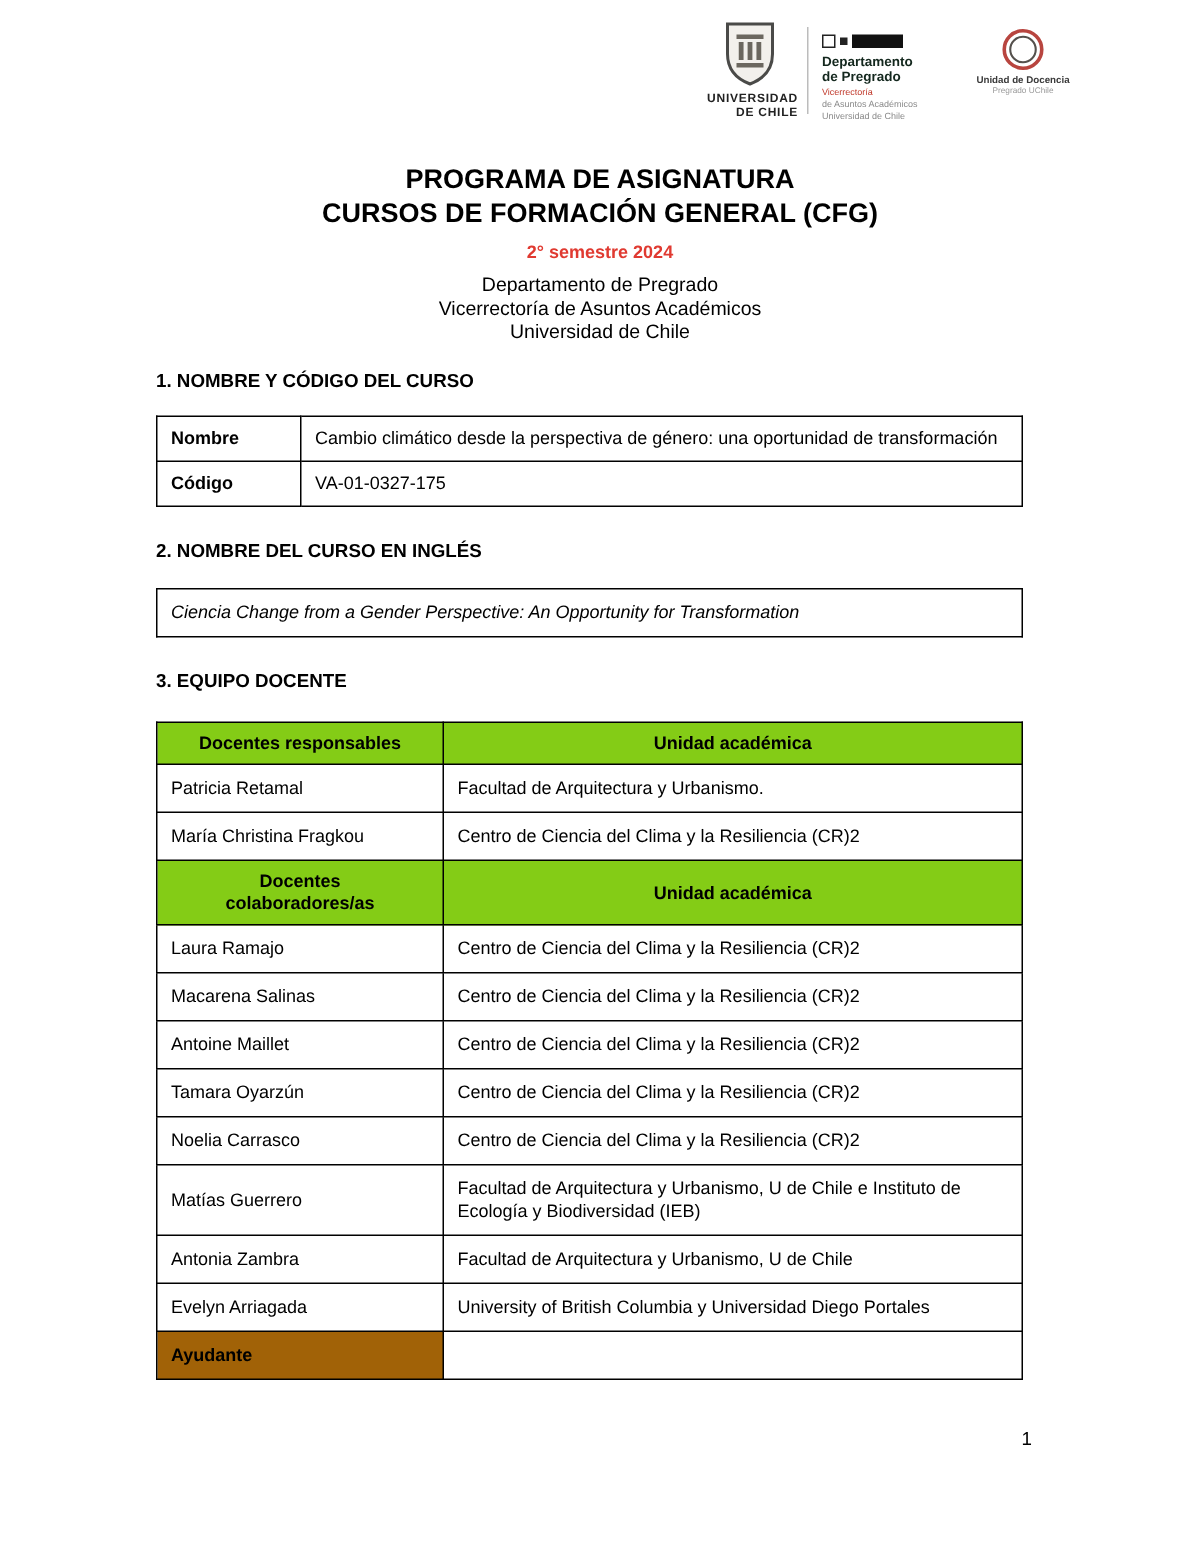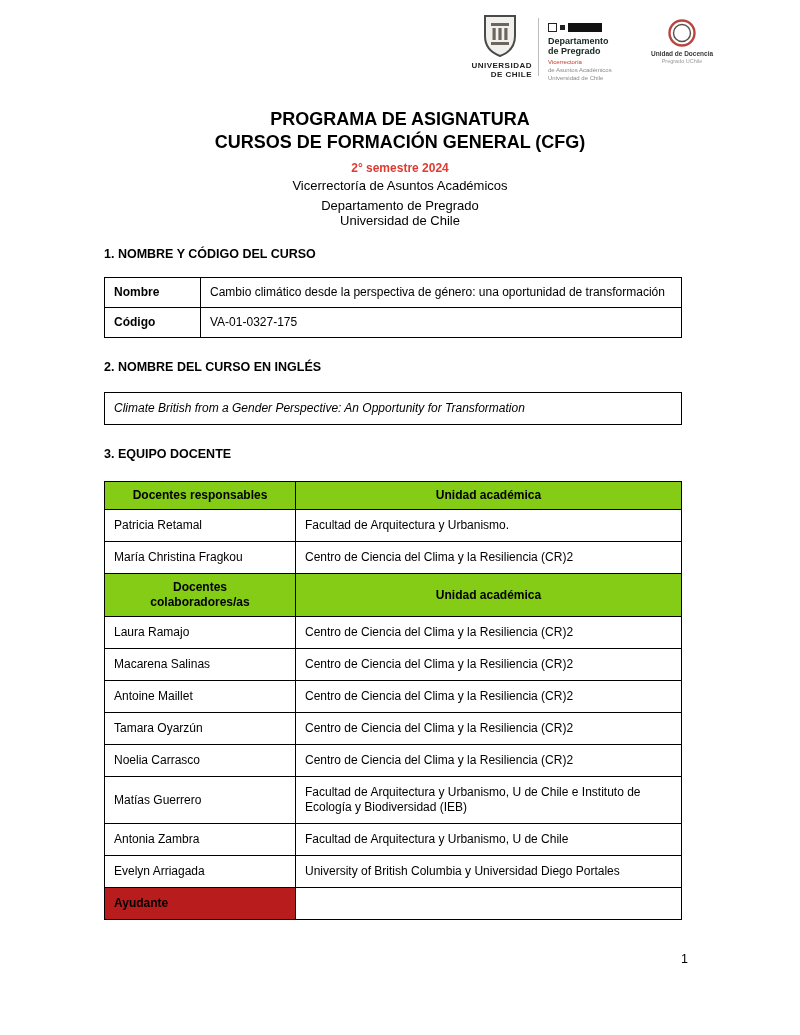--- a/index.html
+++ b/index.html
@@ -42,21 +42,21 @@
   .t1{margin-top:15px;}
   .t1 .label{width:96px;font-weight:bold;}
   .t1 .just{text-align:justify;}
   .t2{margin-top:17px;}
   .t2 td{font-style:italic;padding:8px 9px;}
   .t3{margin-top:19px;}
   .t3 td{padding:8px 9px;}
   .t3 td.c1{width:191px;}
   .t3 tr.hdr td{background:#84cc16;font-weight:bold;text-align:center;padding:6px 9px;}
   .narrow{display:inline-block;max-width:118px;}
-  td.ayudante{background:#b91c1c;font-weight:bold;}
+  td.ayudante{background:#a16207;font-weight:bold;}
 
   .page-number{position:absolute;top:952px;right:112px;font-size:12.5px;}
 </style>
 </head>
 <body>
 
 <div class="page">
 
   <div class="logo-row">
     <div class="logo-uchile">
@@ -96,22 +96,22 @@
       </svg>
       <div class="doc-t1">Unidad de Docencia</div>
       <div class="doc-t2">Pregrado UChile</div>
     </div>
   </div>
 
   <div class="title-block">
     <div class="doc-title">PROGRAMA DE ASIGNATURA</div>
     <div class="doc-title">CURSOS DE FORMACIÓN GENERAL (CFG)</div>
     <div class="semester" style="color: rgb(224, 58, 49);">2° semestre 2024</div>
+    <div class="subline first">Departamento de Pregrado</div>
     <div class="subline">Vicerrectoría de Asuntos Académicos</div>
-    <div class="subline first">Departamento de Pregrado</div>
     <div class="subline">Universidad de Chile</div>
   </div>
 
   <div class="content">
 
     <div class="sec-heading s1">1. NOMBRE Y CÓDIGO DEL CURSO</div>
     <table class="t1">
       <tbody>
           <tr>
         <td class="label">Nombre</td>
@@ -121,21 +121,21 @@
         <td class="label">Código</td>
         <td>VA-01-0327-175</td>
       </tr>
     </tbody>
       </table>
 
     <div class="sec-heading s2">2. NOMBRE DEL CURSO EN INGLÉS</div>
     <table class="t2">
       <tbody>
           <tr>
-        <td>Climate British from a Gender Perspective: An Opportunity for Transformation</td>
+        <td>Ciencia Change from a Gender Perspective: An Opportunity for Transformation</td>
       </tr>
     </tbody>
       </table>
 
     <div class="sec-heading s3">3. EQUIPO DOCENTE</div>
     <table class="t3">
       <tbody>
           <tr class="hdr">
         <td class="c1">Docentes responsables</td>
         <td>Unidad académica</td>

